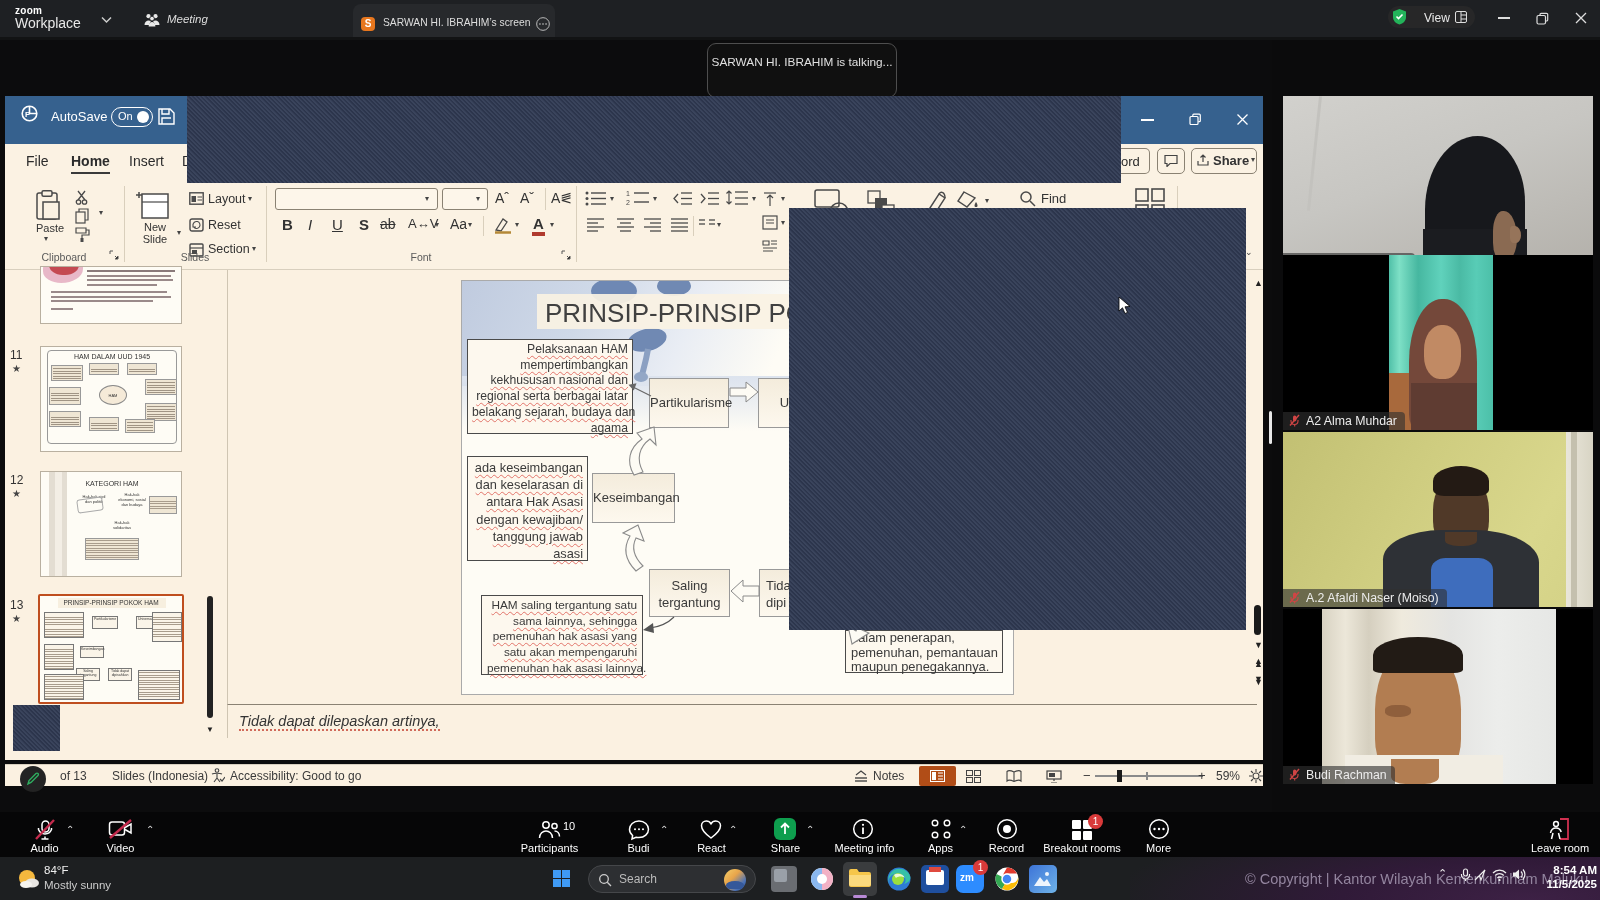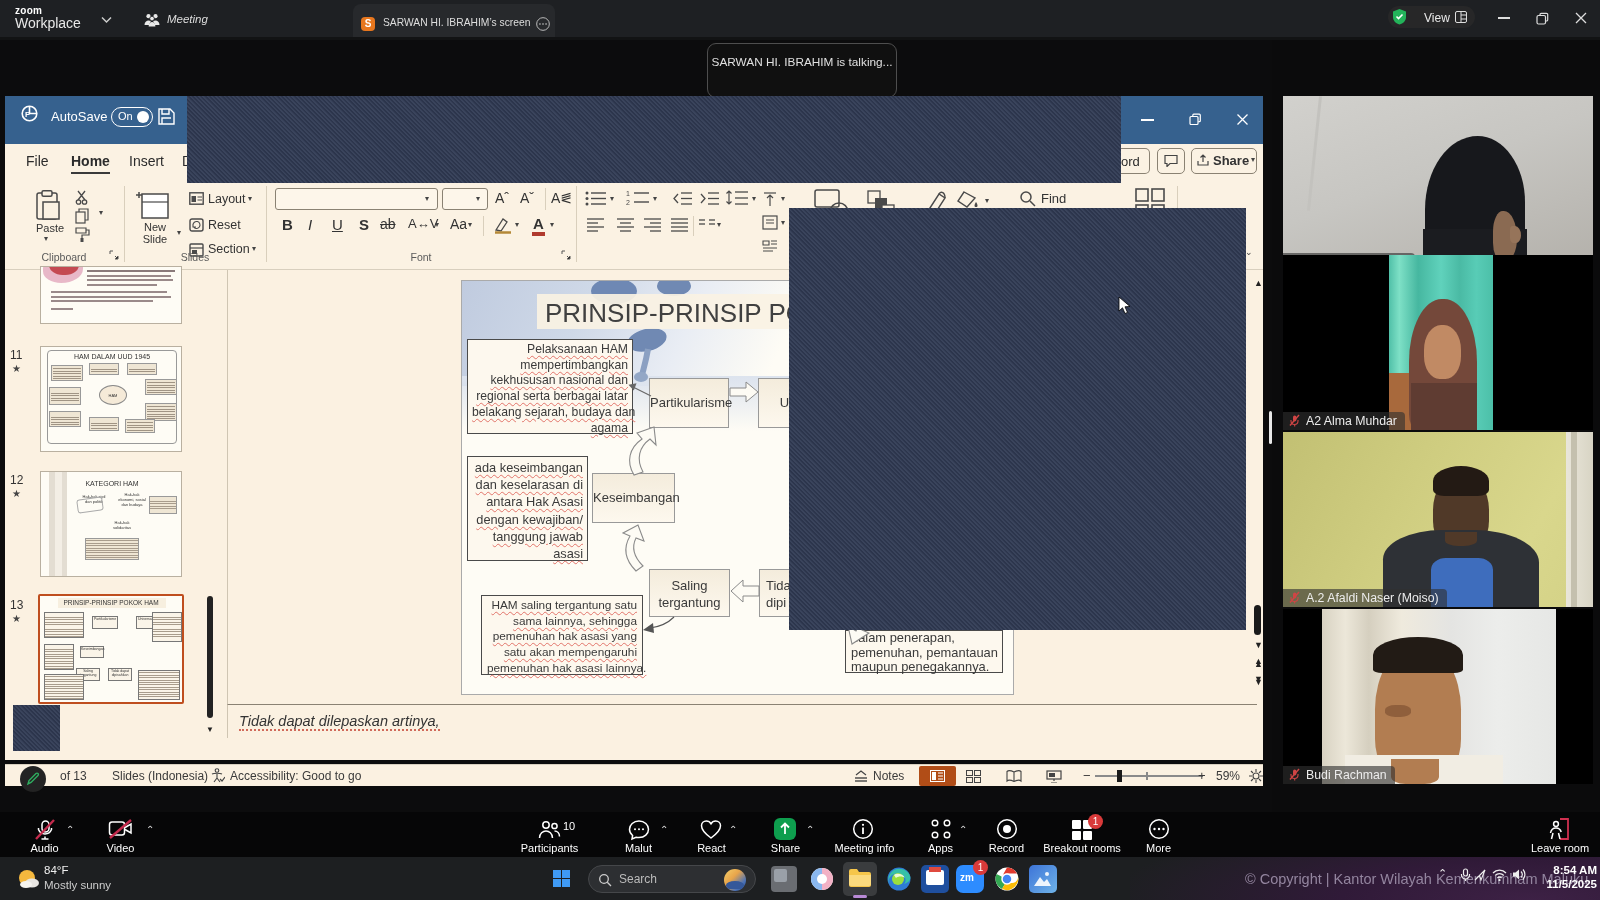--- a/index.html
+++ b/index.html
@@ -648,21 +648,21 @@
       </svg>
     <span class="abs" style="left:563px;top:8px;color:#fff;font-size:11px;">10</span>
     <div class="tbtxt" style="left:517px;top:30px;width:65px;">Participants</div>
 
     <svg class="abs" style="left:628px;top:7px" width="22" height="22" viewBox="0 0 22 22">
         <path d="M11 2 C5.5 2 1.5 5.8 1.5 10.3 c0 2.5 1.2 4.7 3.1 6.2 L4 20 l4-1.8 c1 0.3 2 0.4 3 0.4 5.5 0 9.5-3.8 9.5-8.3 S16.5 2 11 2 Z" fill="none" stroke="#fff" stroke-width="1.5"></path>
         <circle cx="7" cy="10.3" r="1" fill="#fff"></circle>
         <circle cx="11" cy="10.3" r="1" fill="#fff"></circle>
         <circle cx="15" cy="10.3" r="1" fill="#fff"></circle>
       </svg>
-    <div class="tbtxt" style="left:606px;top:30px;width:65px;">Malut</div>
+    <div class="tbtxt" style="left:606px;top:30px;width:65px;">Budi</div>
     <span class="abs" style="left:660px;top:12px;color:#ddd;font-size:10px;">⌃</span>
 
     <svg class="abs" style="left:700px;top:7px" width="22" height="21" viewBox="0 0 22 21">
         <path d="M11 19 C4 14 1.5 10 1.5 6.8 C1.5 4 3.7 2 6.3 2 C8.2 2 10 3 11 4.8 C12 3 13.8 2 15.7 2 C18.3 2 20.5 4 20.5 6.8 C20.5 10 18 14 11 19 Z" fill="none" stroke="#fff" stroke-width="1.5"></path>
       </svg>
     <div class="tbtxt" style="left:689px;top:30px;width:45px;">React</div>
     <span class="abs" style="left:729px;top:12px;color:#ddd;font-size:10px;">⌃</span>
 
     <div class="abs" style="left:774px;top:6px;width:22px;height:22px;background:#0e9e4e;border-radius:6px;"></div>
     <svg class="abs" style="left:774px;top:6px" width="22" height="22" viewBox="0 0 22 22">

